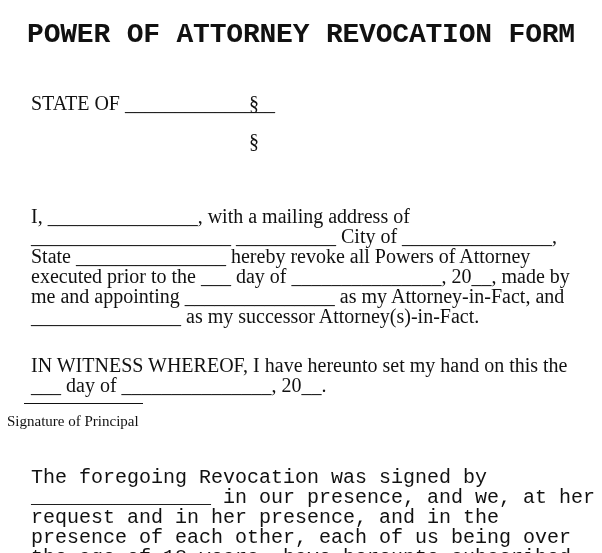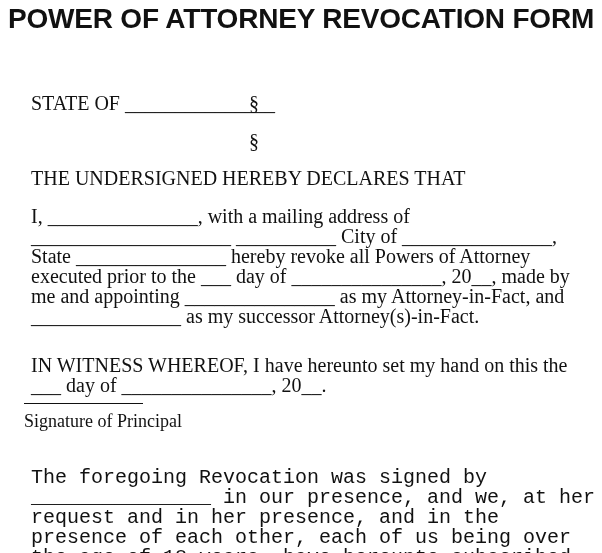--- a/index.html
+++ b/index.html
@@ -16,29 +16,29 @@
     -webkit-font-smoothing: antialiased;
   }
   .page {
     position: relative;
     width: 602px;
     height: 553px;
     background: #ffffff;
   }
   .doc-title {
     position: absolute;
-    top: 2px;
+    top: 18px;
     left: 0;
     width: 602px;
     text-align: center;
     font-size: 28px;
     font-weight: bold;
     letter-spacing: -0.2px;
     line-height: 34px;
-    font-family: Liberation Sans, sans-serif;
+    font-family: Liberation Mono, monospace;
     white-space: nowrap;
   }
   .body-block {
     position: absolute;
     left: 31px;
     width: 568px;
     font-size: 20px;
     line-height: 20px;
   }
   .jur-row {
@@ -60,22 +60,22 @@
   }
   .sig-rule {
     position: absolute;
     left: 24px;
     width: 119px;
     height: 0;
     border-top: 1.6px solid #111111;
   }
   .sig-label {
     position: absolute;
-    left: 24px;
-    font-size: 18px;
+    left: 7px;
+    font-size: 15px;
     line-height: 20px;
     white-space: nowrap;
   }
 </style>
 </head>
 <body>
 
 <div class="page">
 
   <div class="doc-title">POWER OF ATTORNEY REVOCATION FORM</div>
@@ -86,21 +86,20 @@
       <span class="jur-sect">§</span>
     </div>
   </div>
 
   <div class="body-block" style="top: 131px;">
     <div class="jur-row">
       <span class="jur-sect">§</span>
     </div>
   </div>
 
-  <div class="body-block para" style="top: 168px;">THE UNDERSIGNED HEREBY DECLARES THAT</div>
 
   <div class="body-block para" style="top: 206px; width: 566px;">I, _______________, with a mailing address of ____________________ __________ City of _______________, State _______________ hereby revoke all Powers of Attorney executed prior to the ___ day of _______________, 20__, made by me and appointing _______________ as my Attorney-in-Fact, and _______________ as my successor Attorney(s)-in-Fact.</div>
 
   <div class="body-block para" style="top: 319px; width: 566px; margin-top: 36px;">IN WITNESS WHEREOF, I have hereunto set my hand on this the ___ day of _______________, 20__.</div>
 
   <div class="sig-rule" style="top: 403px;"></div>
 
   <div class="sig-label" style="top: 411px;">Signature of Principal</div>
 
   <div class="body-block para" style="top: 468px; width: 568px; font-family: Liberation Mono, monospace;">The foregoing Revocation was signed by _______________ in our presence, and we, at her request and in her presence, and in the presence of each other, each of us being over the age of 18 years, have hereunto subscribed our names as Witnesses on this the ___ day of _______________, 20__.</div>

